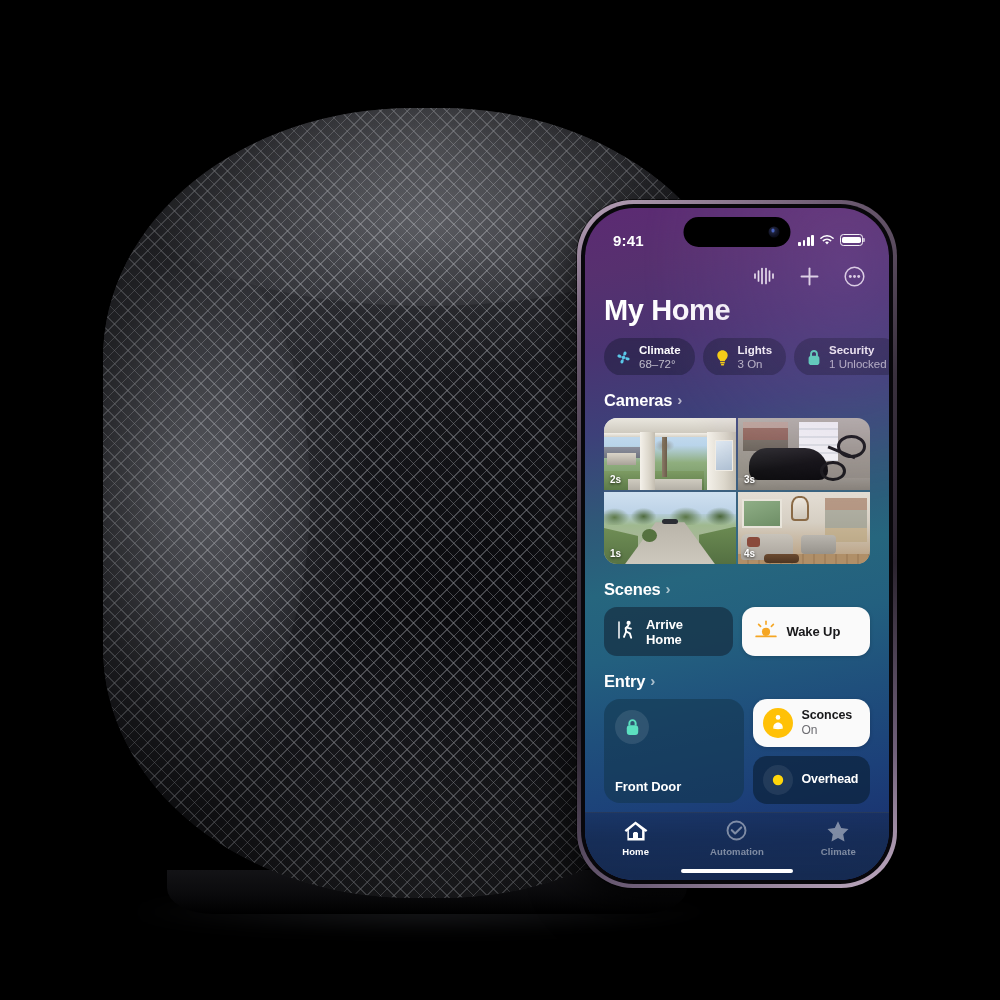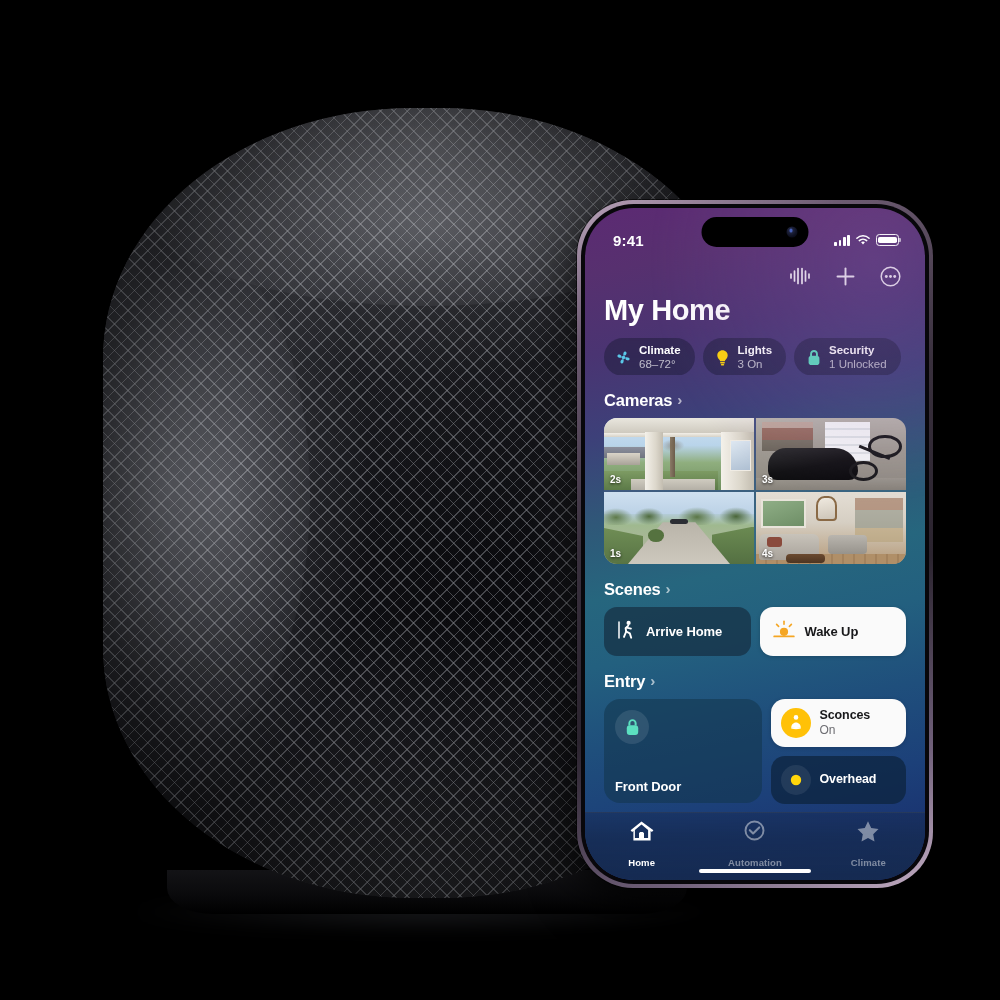--- a/index.html
+++ b/index.html
@@ -73,21 +73,21 @@
   .pod-shadow {
     position:absolute; left:50%; transform:translateX(-50%);
     bottom:-34px; width:600px; height:40px;
     background:radial-gradient(ellipse at 50% 50%, rgba(70,72,80,.35), rgba(0,0,0,0) 72%);
     filter:blur(8px);
   }
 
   
   .phone {
     position:absolute; left:577px; top:200px;
-    width:356px; height:688px;
+    width:320px; height:688px;
     border-radius:56px;
     background:linear-gradient(152deg,#b9a3ba 0%,#6d5b72 16%,#39303d 40%,#2b242f 62%,#70607a 84%,#c3aec4 100%);
     padding:4px;
     box-shadow:0 18px 48px rgba(0,0,0,.85), 0 0 0 1px rgba(0,0,0,.6);
   }
   .phone-inner {
     position:absolute; inset:4px;
     border-radius:53px;
     background:#08070b;
     padding:4px;
@@ -349,21 +349,21 @@
 
   
   .tabbar {
     position:absolute; left:0; right:0; bottom:0; height:68px; z-index:9;
     display:flex; align-items:flex-start; justify-content:space-around;
     padding-top:7px;
     background:linear-gradient(180deg, rgba(24,46,88,.55) 0%, rgba(22,44,84,.86) 38%, rgba(21,42,80,.96) 100%);
     backdrop-filter:blur(18px);
     border-top:.5px solid rgba(255,255,255,.07);
   }
-  .tab { display:flex; flex-direction:column; align-items:center; gap:15px; width:33%; }
+  .tab { display:flex; flex-direction:column; align-items:center; gap:4px; width:33%; }
   .tab .t { font-size:9.5px; font-weight:bold; letter-spacing:.1px; }
   .tab.active .t { color:#fff; }
   .tab .t { color:rgba(255,255,255,.45); }
   .tab.active svg { fill:#fff; }
   .tab svg { fill:rgba(255,255,255,.45); }
   .home-indicator {
     position:absolute; left:50%; transform:translateX(-50%);
     bottom:7px; width:112px; height:4.5px; border-radius:3px;
     background:#fff; z-index:11;
   }

